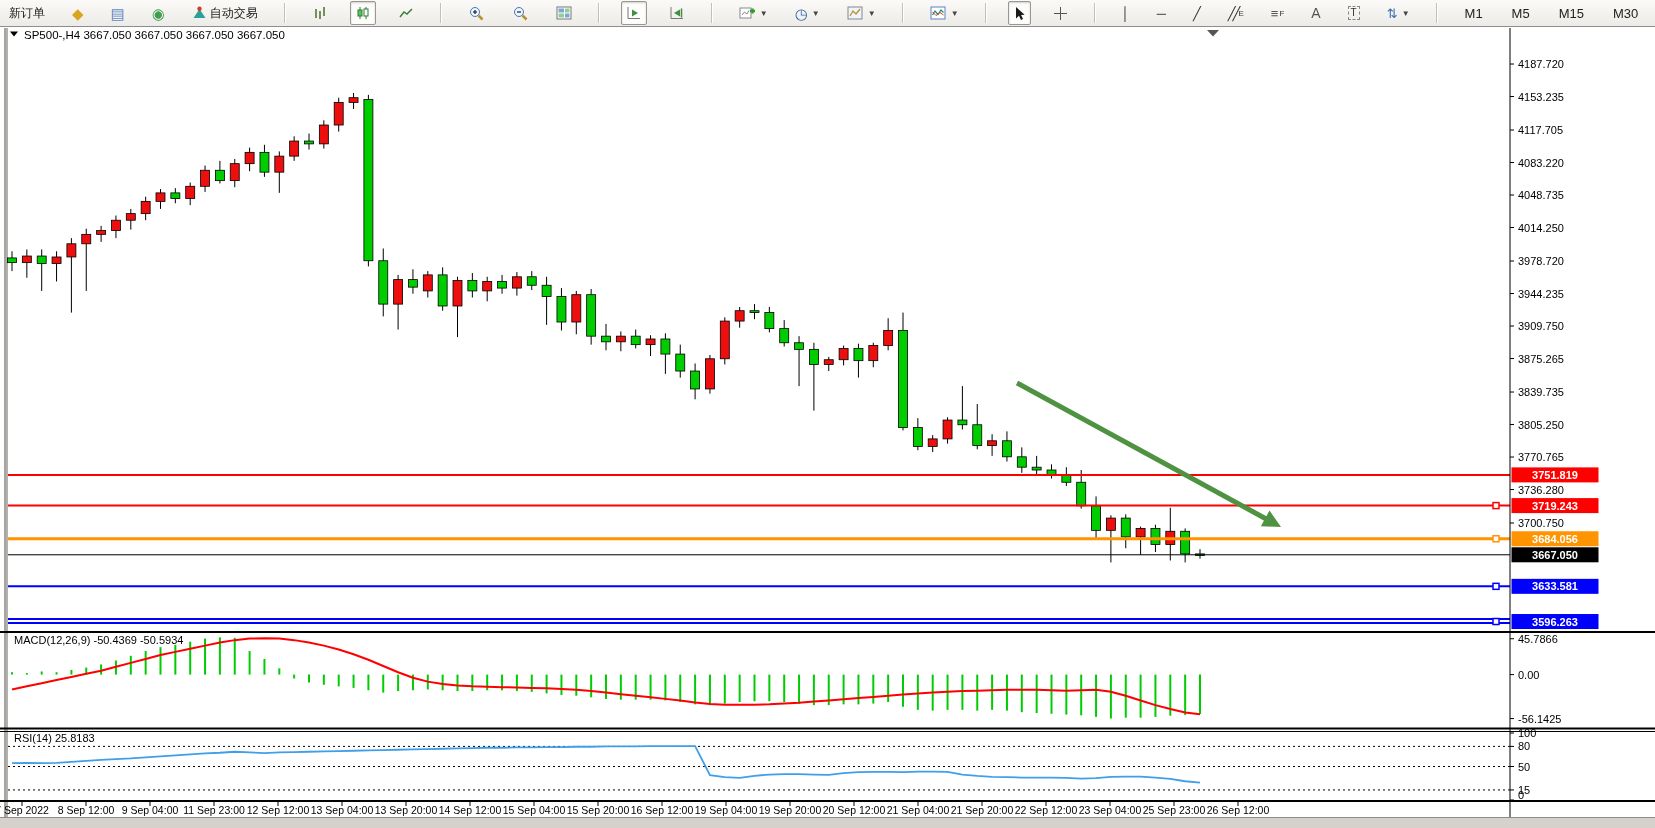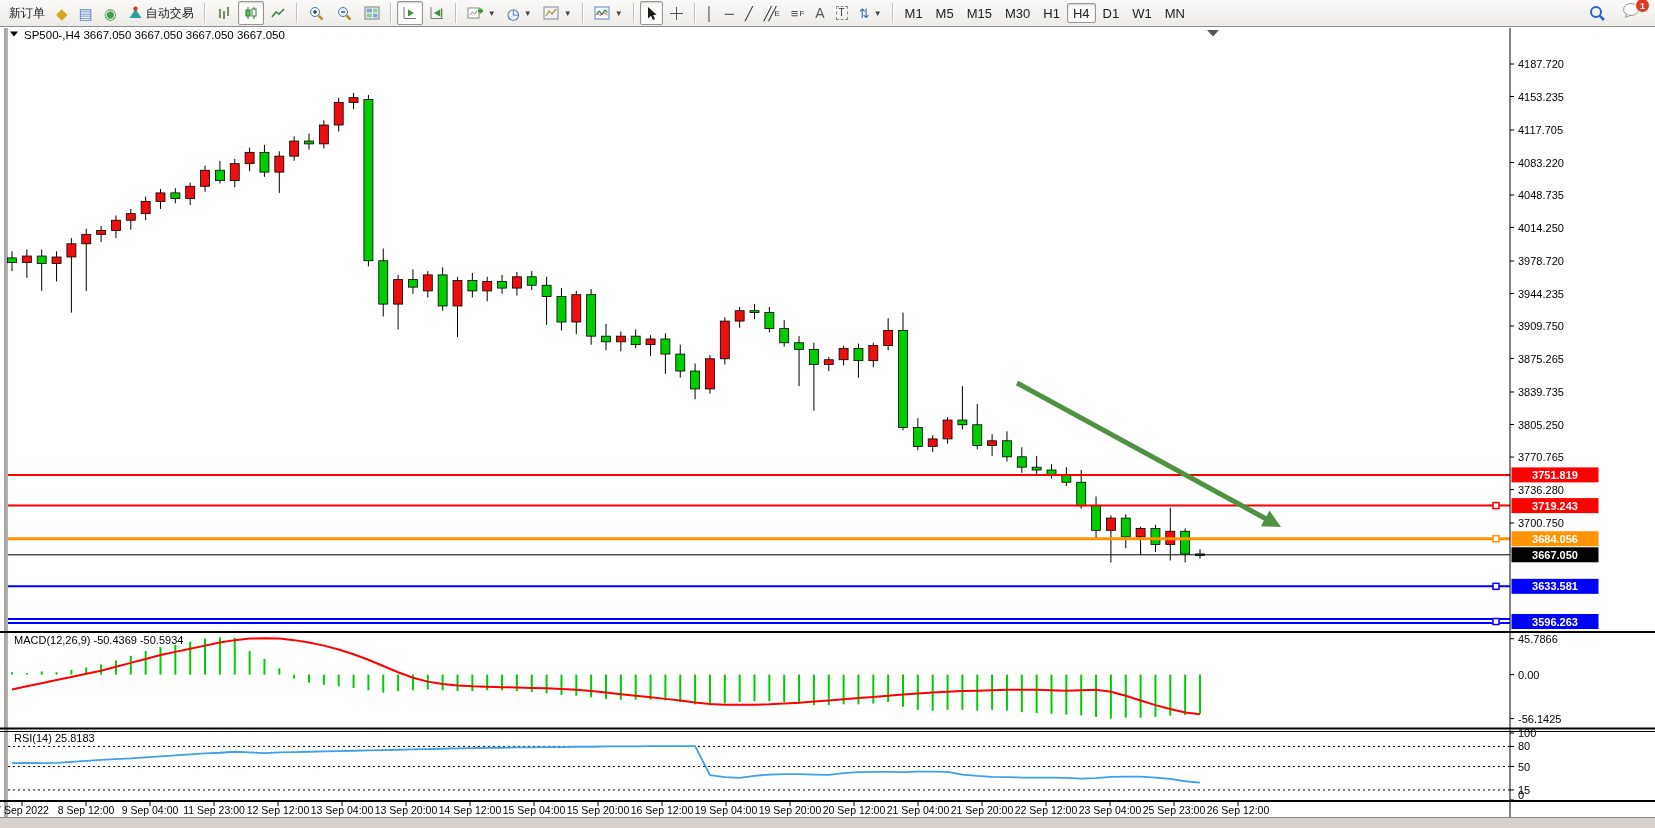--- a/index.html
+++ b/index.html
@@ -1,17 +1,17 @@
 <!DOCTYPE html>
 <html><head>
 <meta charset="utf-8">
 <style>
   html,body{margin:0;padding:0;background:#d6d2cb;}
   .stage{position:relative;width:1655px;height:828px;overflow:hidden;background:#fff;font-family:"Liberation Sans",sans-serif;}
-  .toolbar{position:absolute;top:0;left:0;width:1655px;height:27px;background:linear-gradient(#fbfaf8,#edebe7);border-bottom:1px solid #8f8d89;display:flex;align-items:center;padding:0 4px;box-sizing:border-box;gap:1px;font-size:12px;color:#1a1a1a;z-index:5;}
+  .toolbar{position:absolute;top:0;left:0;width:1655px;height:27px;background:linear-gradient(#fbfaf8,#edebe7);border-bottom:1px solid #8f8d89;display:flex;align-items:center;padding:0 4px;box-sizing:border-box;gap:17px;font-size:12px;color:#1a1a1a;z-index:5;}
   .sep{width:1px;height:20px;background:#c3c0bb;border-right:1px solid #fff;margin:0 4px;flex:none;}
   .tb{height:22px;display:inline-flex;align-items:center;gap:3px;padding:0 4px;border:1px solid transparent;border-radius:2px;cursor:default;flex:none;}
   .tb.active{background:#fdfdfc;border-color:#9a9690;box-shadow:inset 0 1px 2px rgba(0,0,0,.18);}
   .tf{font-size:13px;color:#222;padding:0 5px;height:18px;display:inline-flex;align-items:center;border:1px solid transparent;border-radius:2px;flex:none;}
   .tf.active{background:#fcfbf9;border-color:#9a9690;box-shadow:inset 0 1px 2px rgba(0,0,0,.18);}
   .glyph{font-size:13px;line-height:1;}
   .dd{font-size:8px;color:#444;margin-left:1px;}
   .right-group{margin-left:auto;display:flex;align-items:center;gap:6px;padding-right:6px;}
   .notif{position:relative;display:inline-block;}
   .badge{position:absolute;top:-4px;right:-6px;background:#e03c1f;color:#fff;font-size:9px;font-weight:bold;border-radius:50%;width:13px;height:13px;display:flex;align-items:center;justify-content:center;border:1px solid #fff;}

